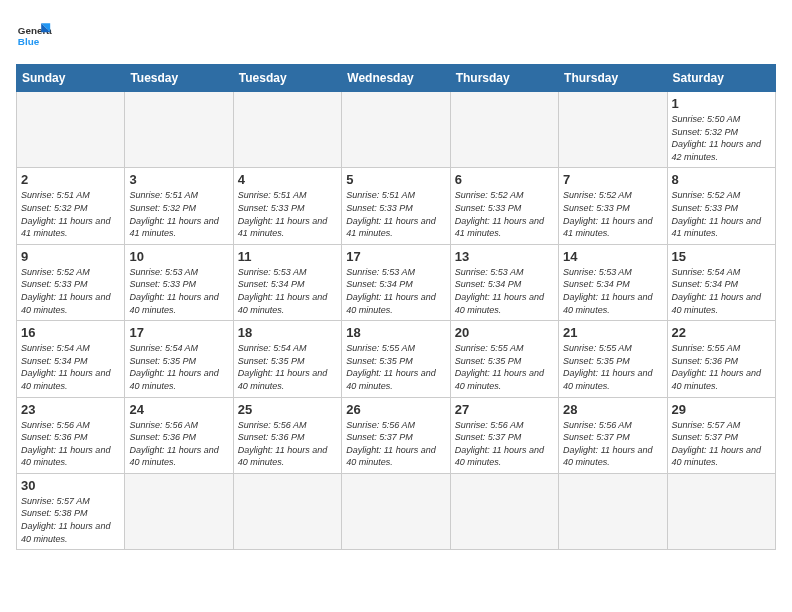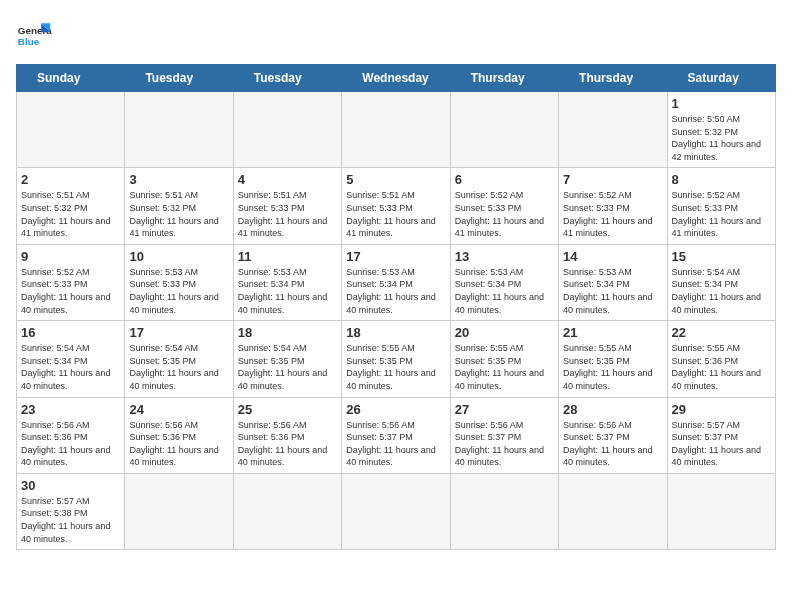--- a/index.html
+++ b/index.html
@@ -41,21 +41,21 @@
     .calendar {
       width: 100%;
       border-collapse: collapse;
       border: 1px solid #ccc;
     }
     .calendar th {
       background: #2e6da4;
       color: #fff;
       font-size: 12px;
       font-weight: bold;
-      padding: 6px 20px;
+      padding: 6px 5px;
       text-align: left;
       border: 1px solid #2e6da4;
     }
     .calendar td {
       border: 1px solid #ccc;
       vertical-align: top;
       padding: 4px;
       background: #fff;
       width: calc(100% / 7);
       min-height: 80px;
@@ -69,20 +69,21 @@
       font-size: 13px;
       font-weight: bold;
       color: #333;
       display: block;
       margin-bottom: 2px;
     }
     .day-info {
       font-size: 9px;
       color: #333;
       line-height: 1.4;
+      font-style: italic;
     }
   </style>
 </head>
 <body>
 
 <div class="header">
   <div class="logo">
     <svg class="logo-icon" viewBox="0 0 40 40">
       <text x="2" y="20" font-size="11" font-weight="bold" fill="#333">General</text>
       <text x="2" y="32" font-size="11" font-weight="bold" fill="#2196F3">Blue</text>

